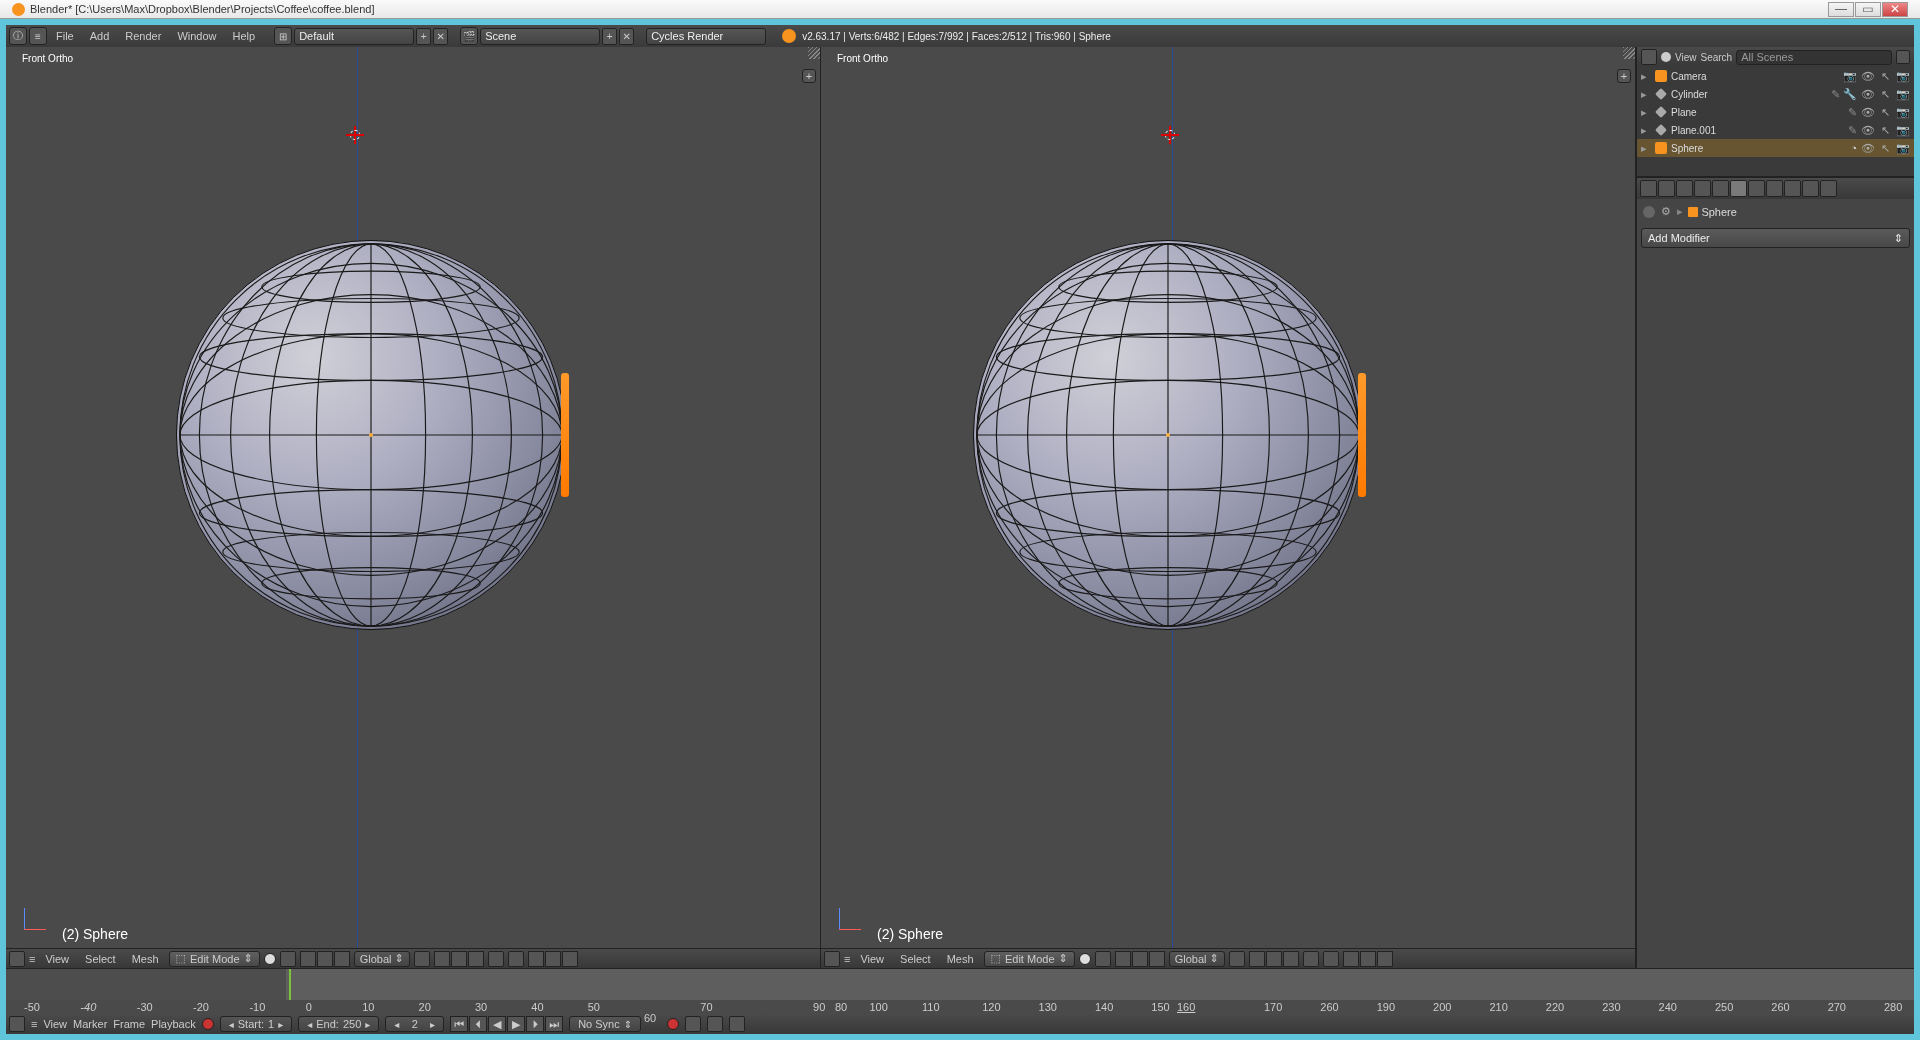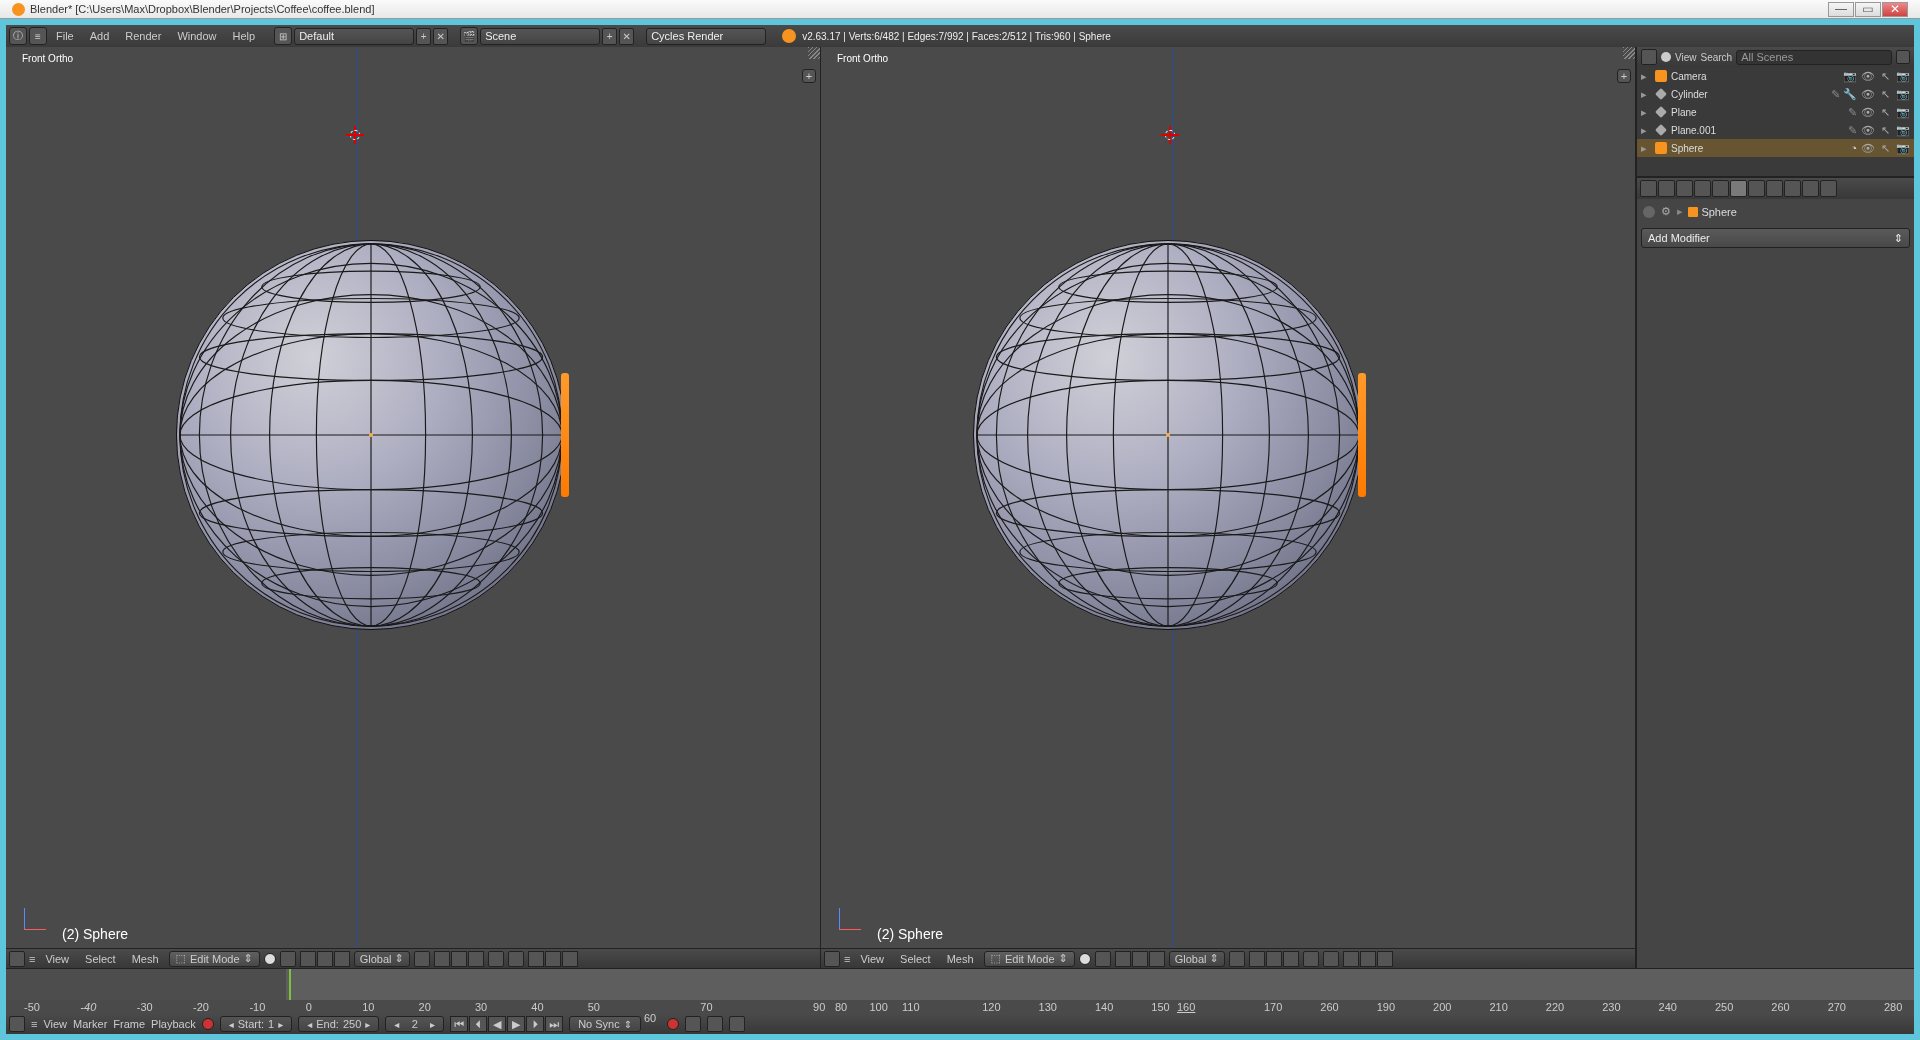--- a/index.html
+++ b/index.html
@@ -422,21 +422,21 @@
         <span style="left: 356.182px;">10</span>
         <span style="left: 412.545px;">20</span>
         <span style="left: 468.909px;">30</span>
         <span style="left: 525.273px;">40</span>
         <span style="left: 581.636px;">50</span>
         <span style="left: 638px; margin-top: 22px;">60</span>
         <span style="left: 694.364px;">70</span>
         <span style="left: 793px; padding-left: 36px;">80</span>
         <span style="left: 807.091px;">90</span>
         <span style="left: 863.455px;">100</span>
-        <span style="left: 896px;">110</span>
+        <span style="left: 916px;">110</span>
         <span style="left: 976.182px;">120</span>
         <span style="left: 1032.55px;">130</span>
         <span style="left: 1088.91px;">140</span>
         <span style="left: 1145.27px;">150</span>
         <span style="left: 1171px; text-decoration: underline;">160</span>
         <span style="left: 1258px;">170</span>
         <span style="left: 1314.36px;">260</span>
         <span style="left: 1370.73px;">190</span>
         <span style="left: 1427.09px;">200</span>
         <span style="left: 1483.45px;">210</span>

